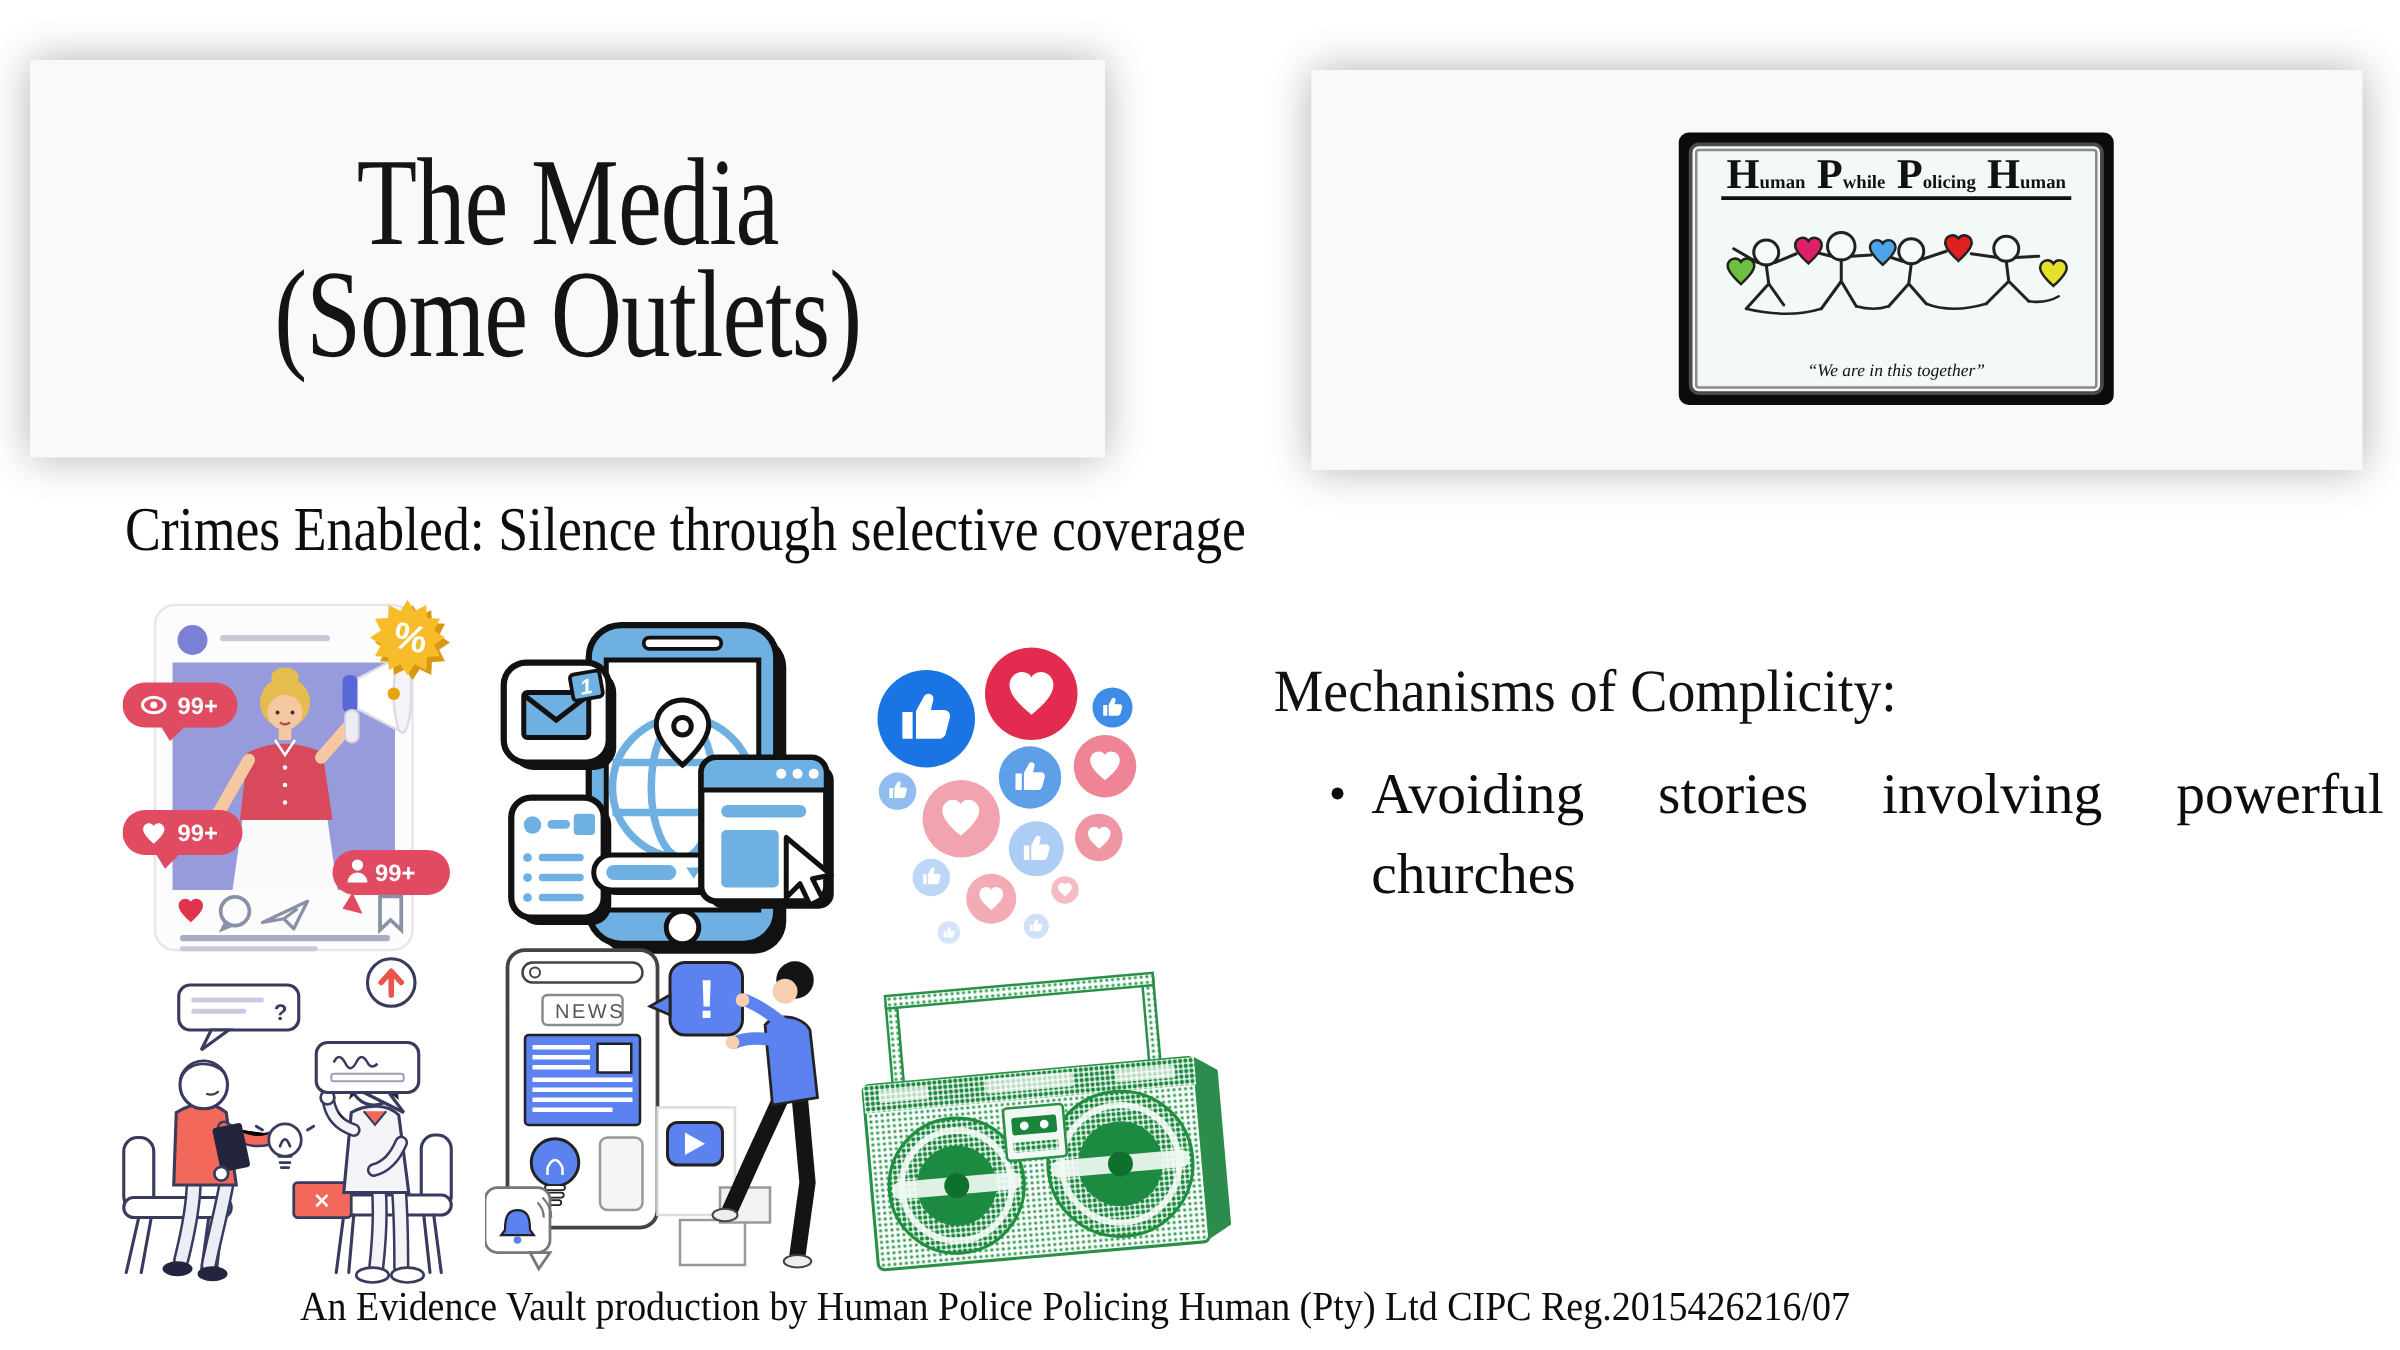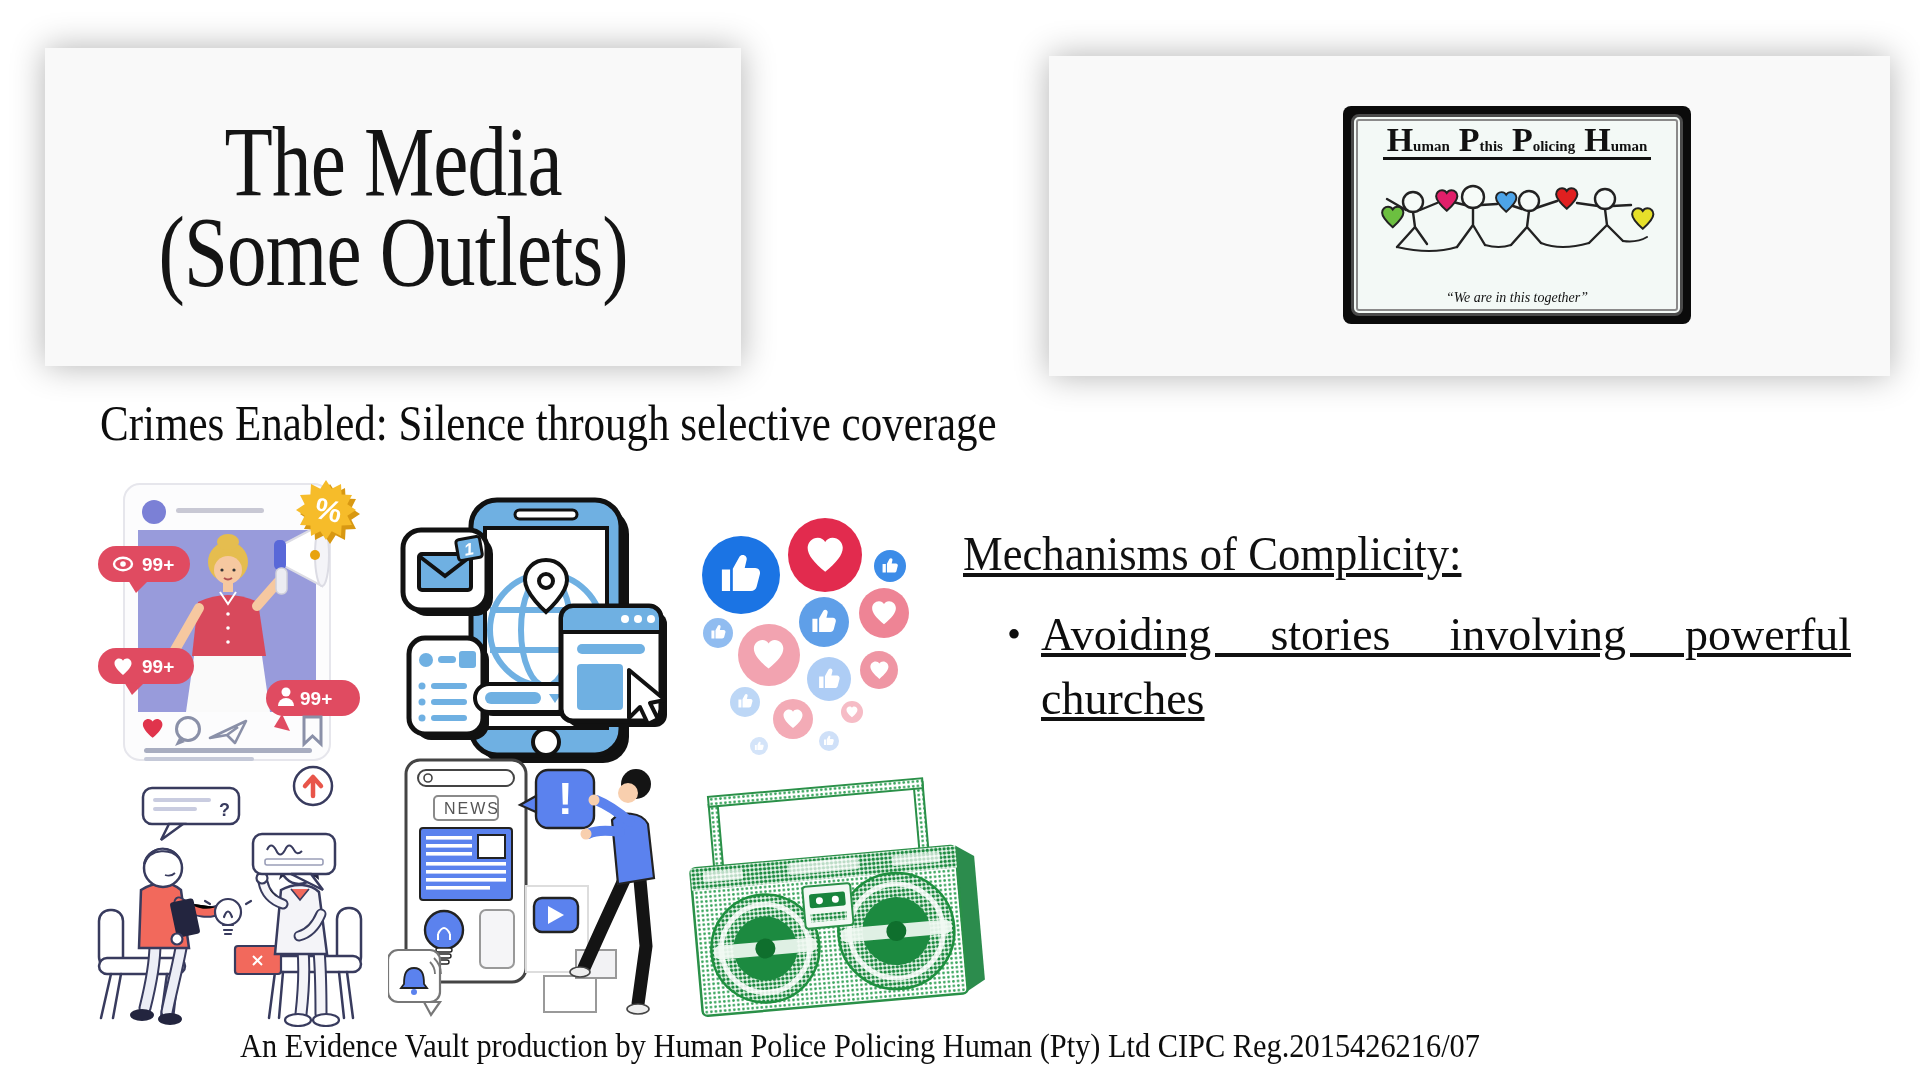--- a/index.html
+++ b/index.html
@@ -1,39 +1,39 @@
 <!DOCTYPE html>
 <html><head>
 <meta charset="utf-8">
 <style>
   html,body{margin:0;padding:0;background:#ffffff;}
   .slide{position:relative;width:1920px;height:1080px;background:#ffffff;overflow:hidden;
          font-family:"Liberation Serif","DejaVu Serif",serif;color:#111;}
   .card{position:absolute;background:#f9f9f9;box-shadow:0 0 32px rgba(0,0,0,.30);}
-  .title-card{left:45px;top:48px;width:696px;height:318px;display:flex;align-items:center;justify-content:center;}
+  .title-card{left:24px;top:48px;width:860px;height:318px;display:flex;align-items:center;justify-content:center;}
   .title{ text-align:center;font-size:100px;line-height:90px;letter-spacing:-1px;
           transform:scaleX(.79);transform-origin:50% 50%;color:#141414;}
   .logo-card{left:1049px;top:56px;width:841px;height:320px;}
   
   .hpph{position:absolute;left:294px;top:50px;width:348px;height:218px;background:#0b0b0b;border-radius:8px;
         padding:8px;box-sizing:border-box;}
   .hpph-inner{width:100%;height:100%;background:#f3f9f6;border:3px solid #4a4a4a;border-radius:8px;
         box-sizing:border-box;display:flex;flex-direction:column;align-items:center;justify-content:space-between;
         padding:8px 6px 7px;outline:2px solid #8a8a8a;outline-offset:-7px;}
   .hpph-words{display:flex;align-items:baseline;white-space:nowrap;border-bottom:3px solid #111;
         padding:0 4px 2px;font-weight:bold;color:#111;}
   .hpph-words .big{font-size:34px;line-height:30px;}
   .hpph-words .small{font-size:15px;}
   .hpph-words .gap{width:9px;}
   .hpph-fig{flex:0 0 auto;}
   .hpph-tagline{font-size:14px;font-weight:normal;font-style:italic;color:#111;}
   
   .crimes{position:absolute;left:100px;top:394px;font-size:50px;white-space:nowrap;
           transform:scaleX(.86);transform-origin:0 50%;color:#0d0d0d;}
-  .mech{position:absolute;left:963px;top:522px;width:888px;text-decoration:underline;}
+  .mech{position:absolute;left:1019px;top:522px;width:888px;}
   .mech-heading{font-size:48px;line-height:64px;transform:scaleX(.93);transform-origin:0 50%;white-space:nowrap;}
   .mech ul{margin:17px 0 0;padding:0 0 0 78px;list-style:none;}
   .mech li{position:relative;font-size:46px;line-height:64px;text-align:justify;color:#0d0d0d;}
   .mech li::before{content:"•";position:absolute;left:-34px;top:0;font-size:40px;}
   .footer{position:absolute;left:90px;top:1028px;width:1540px;text-align:center;font-size:33px;
           transform:scaleX(.92);transform-origin:50% 50%;color:#0d0d0d;}
   .illus{position:absolute;}
   svg text{font-family:"Liberation Sans","DejaVu Sans",sans-serif;}
 </style>
 </head>
@@ -49,21 +49,21 @@
   </div>
 
   <div class="card logo-card">
     <div class="hpph">
       <div class="hpph-inner">
         <div class="hpph-words">
           <span class="big">H</span>
             <span class="small">uman</span>
             <span class="gap"></span>
           <span class="big">P</span>
-            <span class="small">this</span>
+            <span class="small">while</span>
             <span class="gap"></span>
           <span class="big">P</span>
             <span class="small">olicing</span>
             <span class="gap"></span>
           <span class="big">H</span>
             <span class="small">uman</span>
         </div>
         <svg class="hpph-fig" width="312" height="96" viewBox="0 0 312 96">
           <defs>
             <path id="hh" d="M11 19 C5.5 14 2.5 10.5 2.5 7.3 C2.5 4.7 4.6 2.6 7.2 2.6 C8.8 2.6 10.2 3.4 11 4.7 C11.8 3.4 13.2 2.6 14.8 2.6 C17.4 2.6 19.5 4.7 19.5 7.3 C19.5 10.5 16.5 14 11 19 Z"></path>

